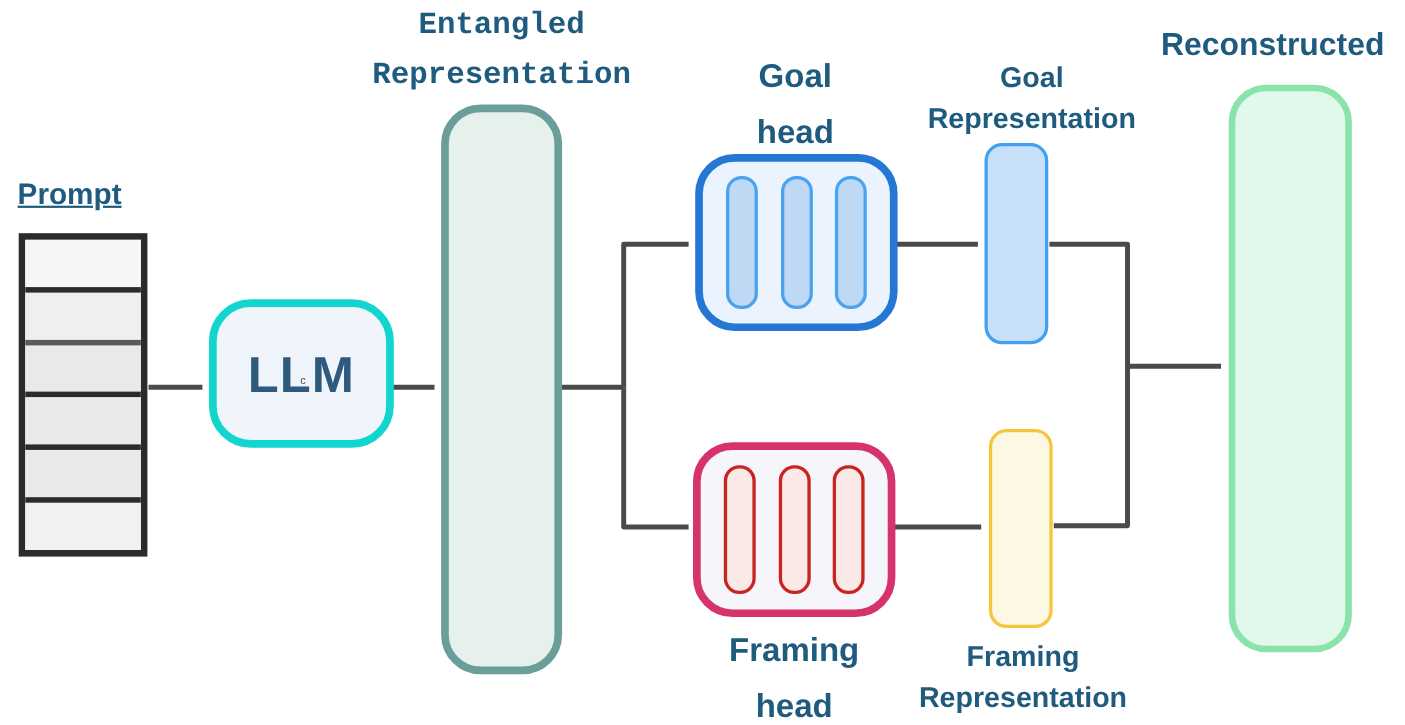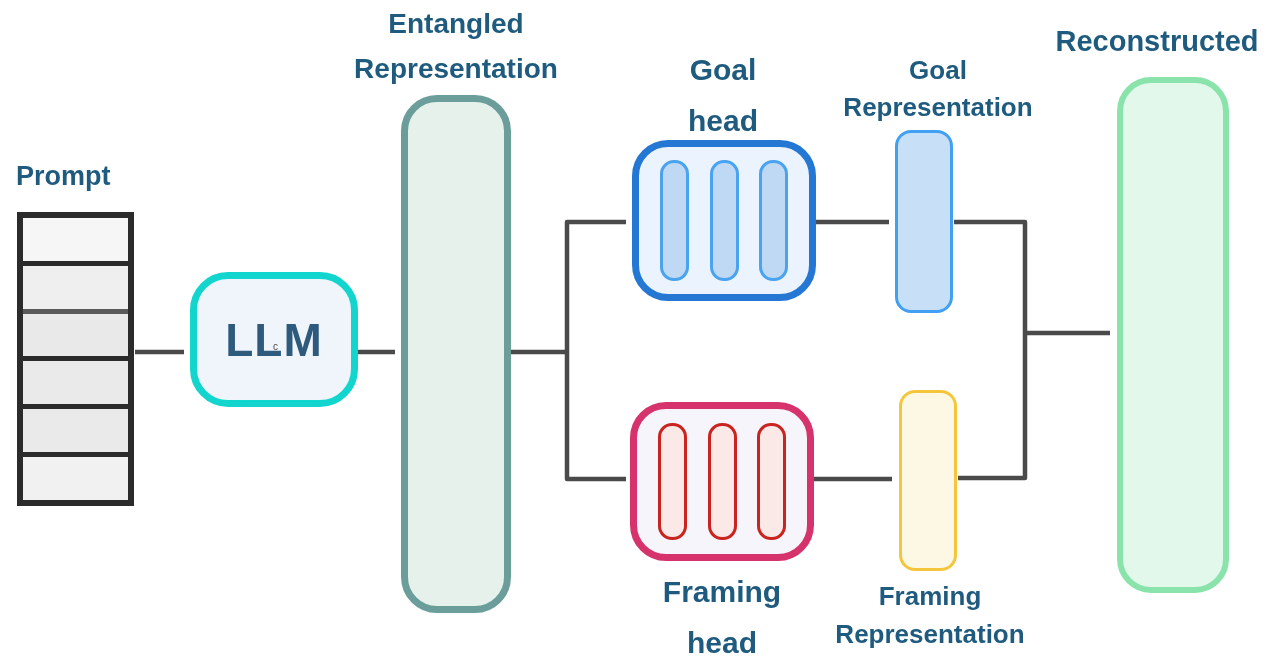--- a/index.html
+++ b/index.html
@@ -6,22 +6,22 @@
   .canvas{
     position:relative;width:1277px;height:659px;background:#ffffff;overflow:hidden;
     font-family:"Liberation Sans", sans-serif;
   }
   .connector-layer{position:absolute;left:0;top:0;width:1277px;height:659px;}
   .connector-layer path{fill:none;stroke-width:4.5;stroke-linejoin:round;}
   .diagram-label{
     position:absolute;color:var(--text-color,#1F5B7E);font-weight:bold;
     text-align:center;white-space:nowrap;transform:translateX(-50%);
   }
-  .lbl-prompt{left:16px;top:161px;font-size:27px;transform:none;text-align:center;}
-  .lbl-entangled{left:456px;top:1px;font-size:28px;line-height:45px;}
+  .lbl-prompt{left:16px;top:161px;font-size:27px;transform:none;text-align:center;text-decoration:underline;}
+  .lbl-entangled{left:456px;top:1px;font-size:28px;line-height:45px;font-family:Liberation Mono, monospace;}
   .lbl-goal-head{left:723px;top:44px;font-size:30px;line-height:51px;}
   .lbl-goal-rep{left:938px;top:52px;font-size:26px;line-height:37px;}
   .lbl-framing-head{left:722px;top:566px;font-size:30px;line-height:51px;}
   .lbl-framing-rep{left:930px;top:577px;font-size:26px;line-height:38px;}
   .lbl-reconstructed{left:1157px;top:25px;font-size:29px;}
   .node{position:absolute;box-sizing:border-box;}
   .prompt-table{
     left:17px;top:212px;width:117px;height:294px;
     border:6px solid #2B2B2B;display:flex;flex-direction:column;background:#fff;
   }

